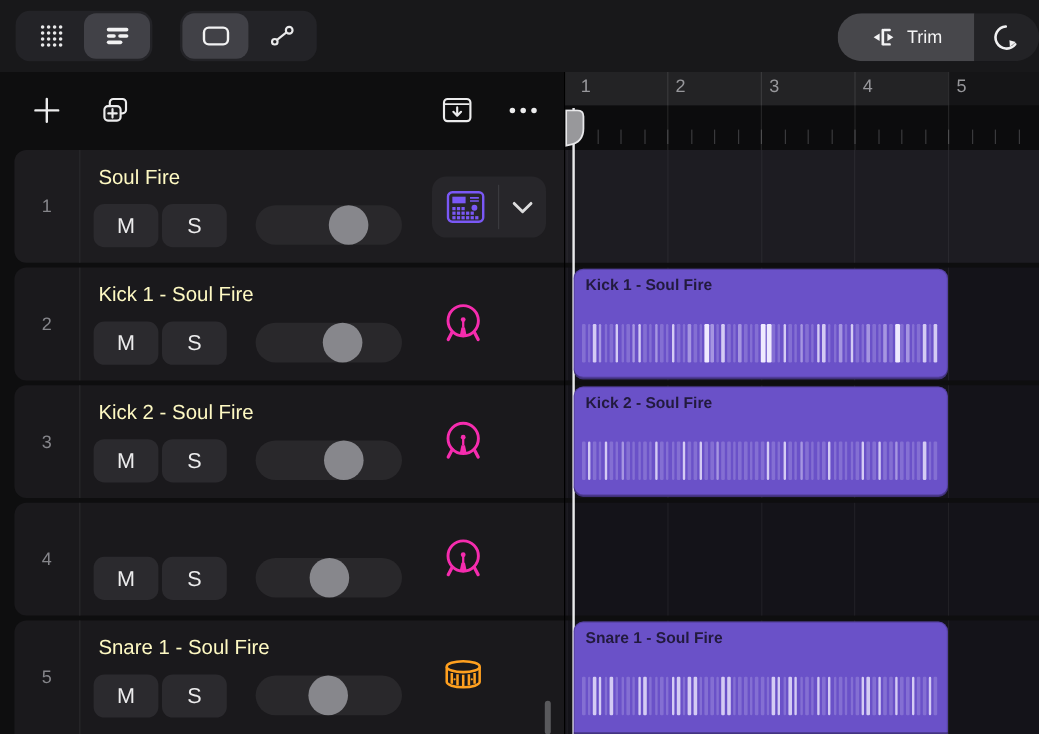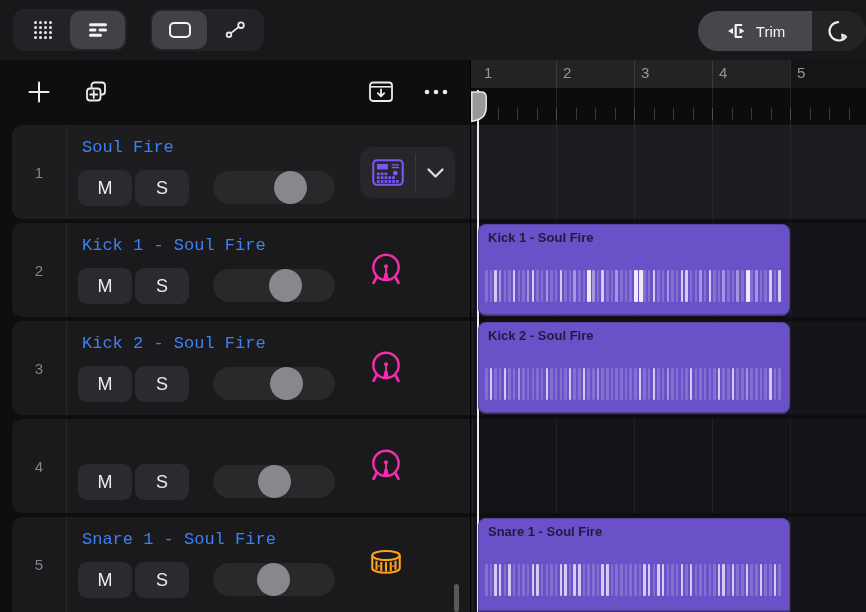--- a/index.html
+++ b/index.html
@@ -20,21 +20,21 @@
 
   
   #left-panel { position:absolute; left:0; top:60px; width:470px; height:552px; }
   #track-toolbar { position:absolute; left:0; top:0; width:470px; height:65px; }
   .hd-icon { position:absolute; top:14px; width:36px; height:36px; display:flex; align-items:center; justify-content:center; }
 
   .track-row { position:absolute; left:12px; width:458px; height:94px; background:#1a191c; border-top-left-radius:10px; border-bottom-left-radius:10px; }
   .track-row.sel { background:#1d1c1f; }
   .tnum { position:absolute; left:0; top:0; width:54px; height:100%; display:flex; align-items:center; justify-content:center; color:#85858a; font-size:15px; }
   .tdiv { position:absolute; left:54px; top:0; width:1px; height:100%; background:#28282b; }
-  .tname { position:absolute; left:70px; top:13px; color:#3b82f6; font-size:17px; white-space:nowrap;font-family:Liberation Mono, monospace; }
+  .tname { position:absolute; left:70px; top:13px; color:#fef9c3; font-size:17px; white-space:nowrap; }
   .ms-btn { position:absolute; top:45px; width:54px; height:36px; border-radius:9px; background:#2b2a2e; color:#ececed; font-size:18px; display:flex; align-items:center; justify-content:center; }
   .m-btn { left:66px; } .s-btn { left:123px; }
   .vslider { position:absolute; left:201px; top:46px; width:122px; height:33px; border-radius:17px; background:#29282b; }
   .knob { position:absolute; top:0; width:33px; height:33px; border-radius:50%; background:#87878c; }
   .inst-icon { position:absolute; left:354px; top:25px; width:40px; height:44px; display:flex; align-items:center; justify-content:center; }
   .row1-ctl { position:absolute; left:348px; top:22px; width:95px; height:51px; background:#27262a; border-radius:12px; display:flex; align-items:center; }
   .row1-ctl .mach { width:55px; display:flex; justify-content:center; }
   .row1-ctl .vline { width:1px; height:37px; background:#3a3a3e; }
   .row1-ctl .chev { flex:1; display:flex; justify-content:center; }
   #vscroll-thumb { position:absolute; left:454px; top:524px; width:5px; height:28px; border-radius:3px; background:#59595c; }

